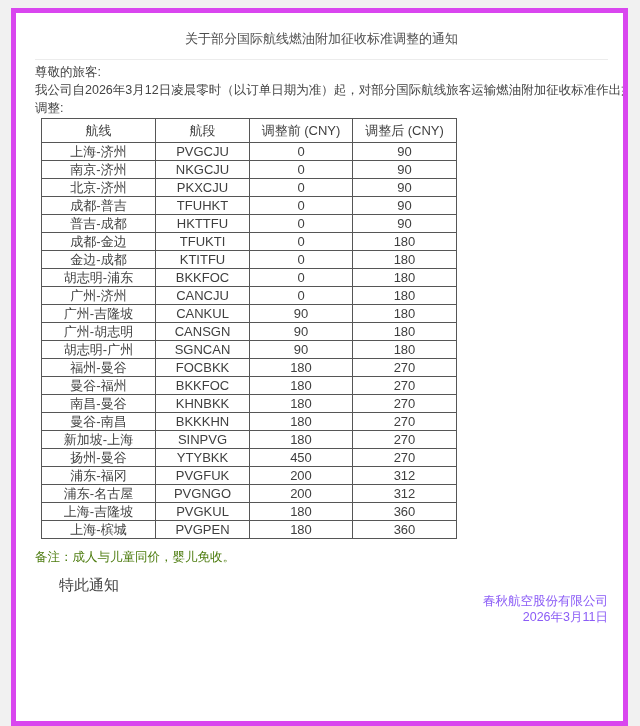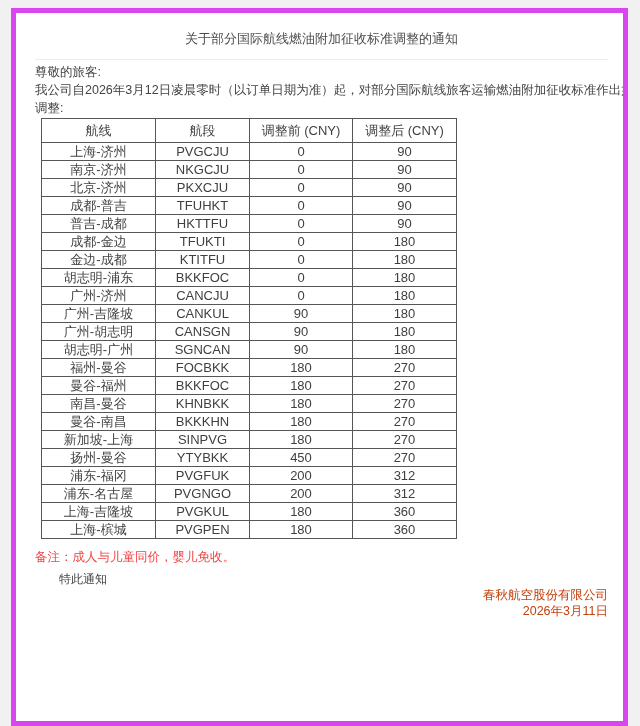--- a/index.html
+++ b/index.html
@@ -72,34 +72,34 @@
     height: 23px;
   }
   table.surcharge td {
     height: 17px;
     line-height: 17px;
   }
   .remark {
     margin-top: 10px;
     font-size: 12.5px;
     line-height: 16px;
-    color: #ef4444;
+    color: #4d7c0f;
   }
   .closing {
-    margin-top: 6px;
-    font-size: 12px;
+    margin-top: 12px;
+    font-size: 15px;
     line-height: 16px;
     color: #434343;
     padding-left: 24px;
   }
   .sig {
     text-align: right;
     font-size: 12.5px;
     line-height: 16px;
-    color: #c2410c;
+    color: #8b5cf6;
   }
 </style>
 </head>
 <body>
 
 <div class="page">
   <div class="card">
 
     <div class="title">关于部分国际航线燃油附加征收标准调整的通知</div>
 

